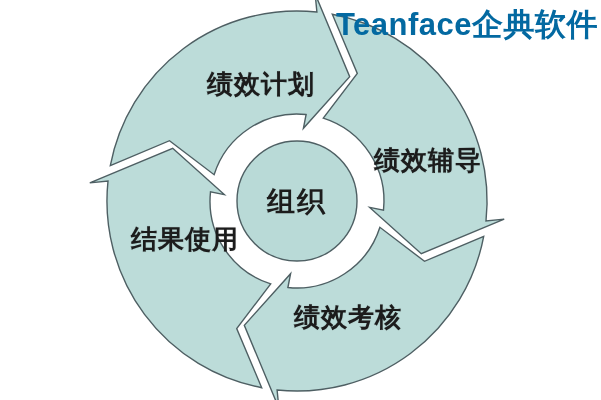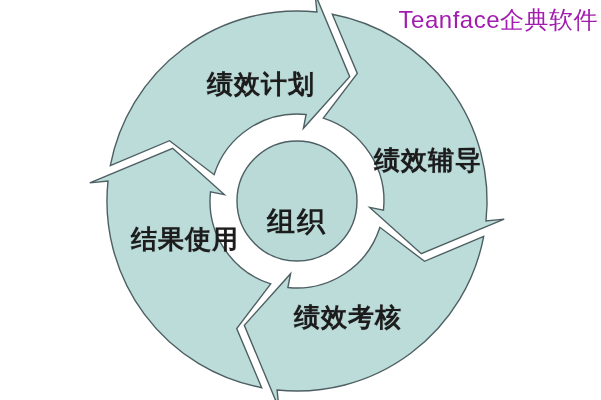--- a/index.html
+++ b/index.html
@@ -52,29 +52,28 @@
     left: 297px;
     top: 201px;
     transform: translate(-50%, -50%);
     text-align: center;
     font-weight: bold;
     font-size: 28px;
     line-height: 33px;
     letter-spacing: 2px;
     color: #1c1c1c;
     white-space: nowrap;
-    margin-top: 20px;
   }
   .brand {
     position: absolute;
     top: 4px;
     right: 3px;
-    font-size: 24px;
-    font-weight: normal;
-    color: #a21caf;
+    font-size: 31px;
+    font-weight: bold;
+    color: #0369a1;
     letter-spacing: 0.5px;
     white-space: nowrap;
   }
 </style>
 </head>
 <body>
 
 <div class="stage">
 
   <svg width="601" height="400" viewBox="0 0 601 400">

